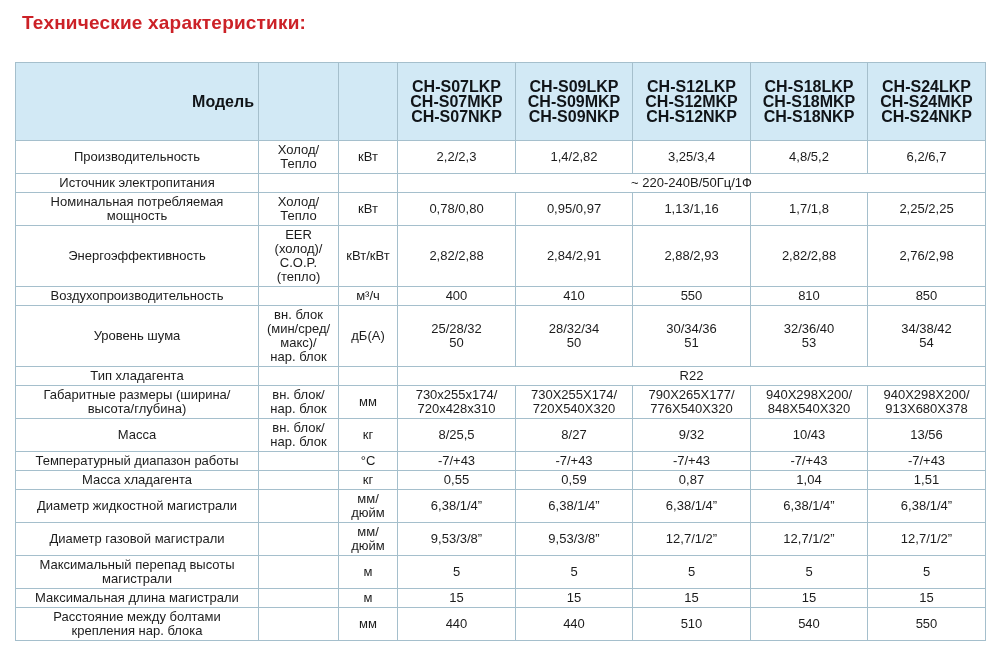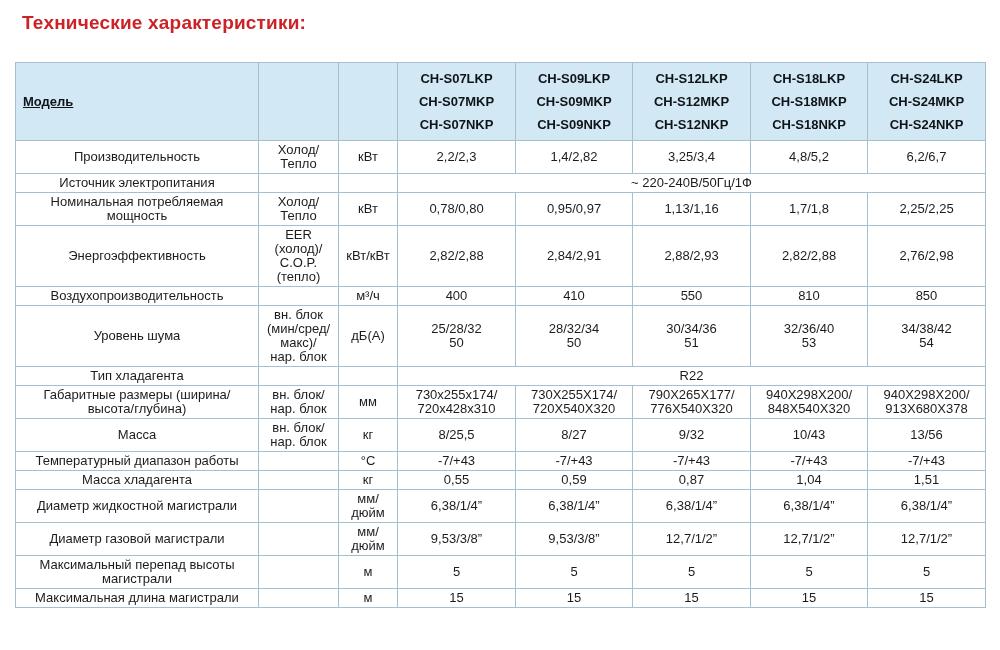--- a/index.html
+++ b/index.html
@@ -30,26 +30,26 @@
   table.specs td, table.specs th{
     border:1px solid var(--border);
     vertical-align:middle;
     white-space:pre-line;
     padding:2px 4px;
   }
   table.specs th{
     background:var(--header-bg);
     color:var(--header-text);
     font-weight:bold;
-    font-size:13px;line-height:23px;
-    padding:4px 4px;
+    font-size:16px;line-height:15px;
+    padding:16px 4px;
     text-align:center;
   }
   table.specs th.name{
-    text-align:left;padding-left:7px;text-decoration:underline;
+    text-align:right;padding-left:7px;
   }
   td.name{
     text-align:center;padding-left:7px;padding-right:6px;
   }
   td.c{text-align:center;}
 </style>
 </head>
 <body>
 
 <div class="page">
@@ -265,15 +265,26 @@
       <td class="name">Максимальная длина магистрали</td>
       <td class="c"></td>
       <td class="c">м</td>
       <td class="c">15</td>
       <td class="c">15</td>
       <td class="c">15</td>
       <td class="c">15</td>
       <td class="c">15</td>
     </tr>
 
+    <tr>
+      <td class="name">Расстояние между болтами
+крепления нар. блока</td>
+      <td class="c"></td>
+      <td class="c">мм</td>
+      <td class="c">440</td>
+      <td class="c">440</td>
+      <td class="c">510</td>
+      <td class="c">540</td>
+      <td class="c">550</td>
+    </tr>
   </tbody>
     </table>
 </div>
 
 </body></html>

